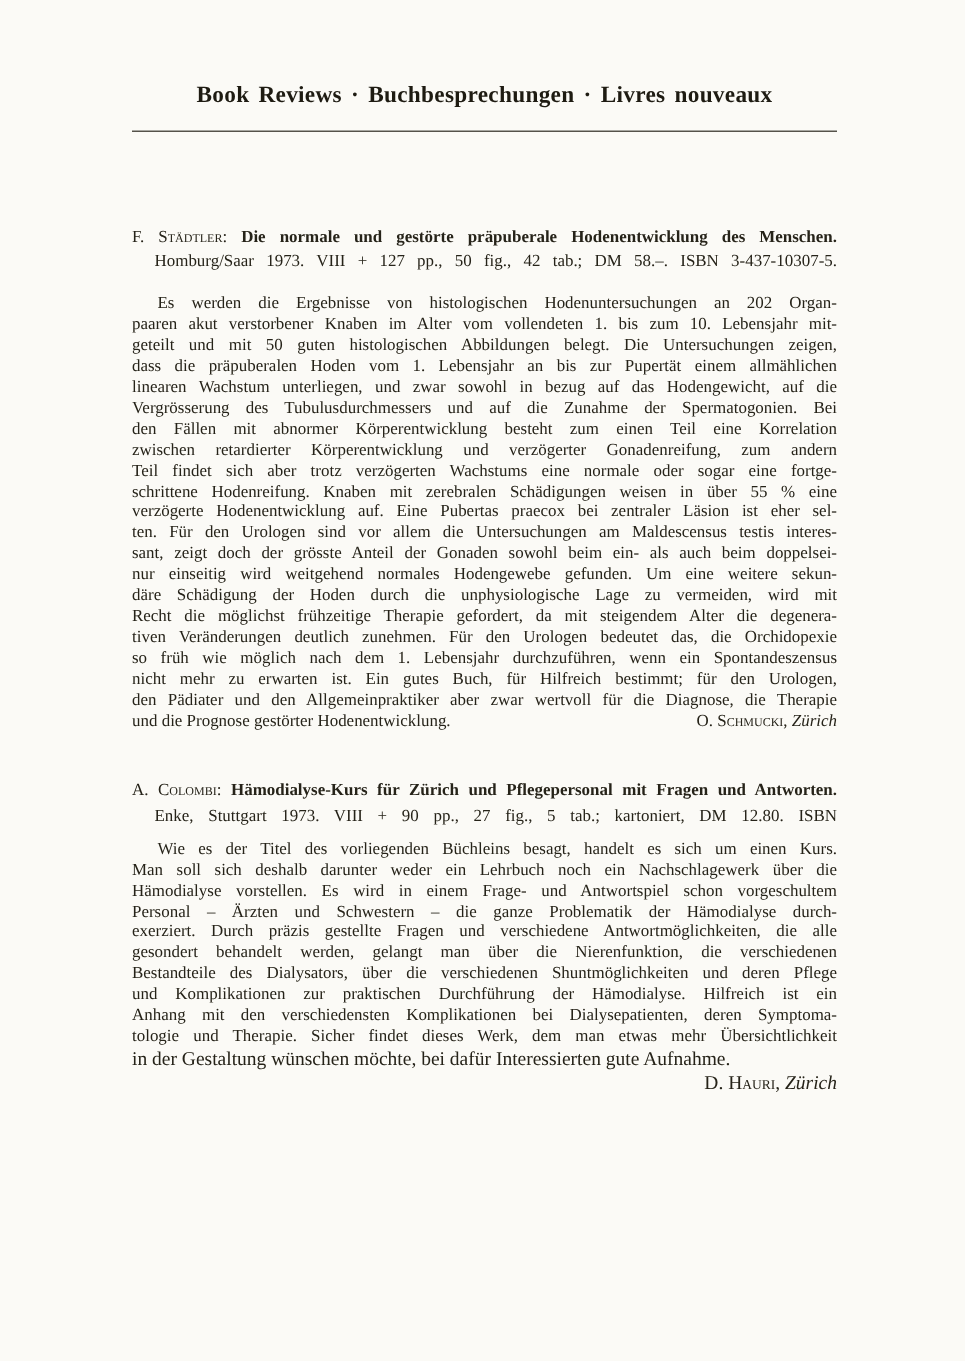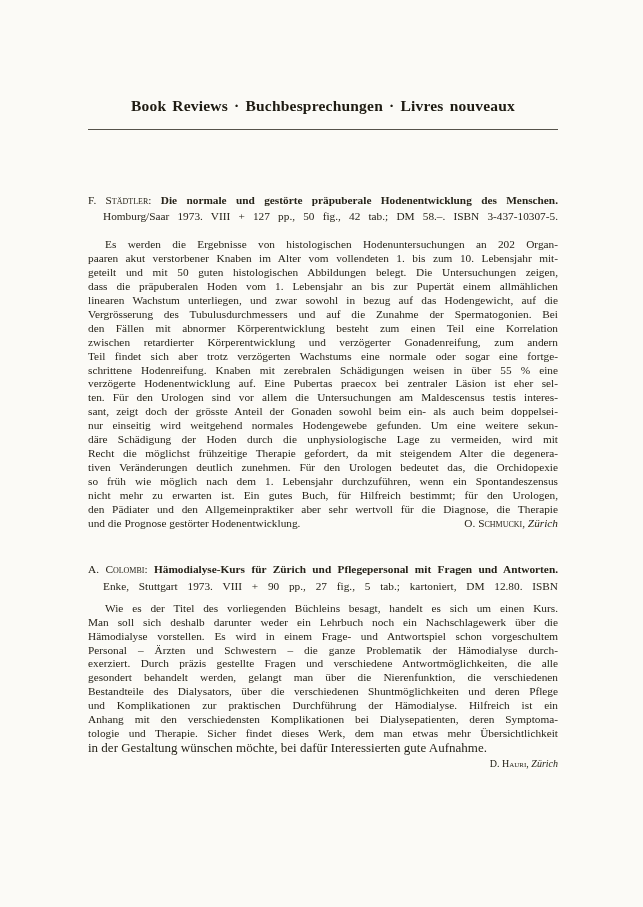--- a/index.html
+++ b/index.html
@@ -13,21 +13,21 @@
     height: 907px;
     box-sizing: border-box;
     padding: 0 85px 0 88px;
     background: #fbfaf6;
     color: #262319;
     font-family: "Liberation Serif", "DejaVu Serif", serif;
     overflow: hidden;
   }
   .page-header {
     margin: 0;
-    padding-top: 96px;
+    padding-top: 54px;
     text-align: center;
     font-size: 15.5px;
     line-height: 20px;
     font-weight: bold;
     letter-spacing: 0.2px;
     word-spacing: 2px;
     color: #1e1b12;
   }
   .rule {
     margin-top: 13px;
@@ -73,21 +73,21 @@
   }
   .closing-line {
     font-size: 13px;
     line-height: 13.9px;
     text-align: left;
   }
   .signature { white-space: nowrap; }
   .italic { font-style: italic; }
   .sig-row {
     margin-top: 2px;
-    font-size: 10px;
+    font-size: 13px;
     line-height: 13.9px;
     text-align: right;
   }
 </style>
 </head>
 <body>
 
 <div class="page">
 
   <h1 class="page-header">Book Reviews · Buchbesprechungen · Livres nouveaux</h1>
@@ -111,21 +111,21 @@
         <div class="bline">schrittene Hodenreifung. Knaben mit zerebralen Schädigungen weisen in über 55 % eine</div>
         <div class="bline">verzögerte Hodenentwicklung auf. Eine Pubertas praecox bei zentraler Läsion ist eher sel-</div>
         <div class="bline">ten. Für den Urologen sind vor allem die Untersuchungen am Maldescensus testis interes-</div>
         <div class="bline">sant, zeigt doch der grösste Anteil der Gonaden sowohl beim ein- als auch beim doppelsei-</div>
         <div class="bline">nur einseitig wird weitgehend normales Hodengewebe gefunden. Um eine weitere sekun-</div>
         <div class="bline">däre Schädigung der Hoden durch die unphysiologische Lage zu vermeiden, wird mit</div>
         <div class="bline">Recht die möglichst frühzeitige Therapie gefordert, da mit steigendem Alter die degenera-</div>
         <div class="bline">tiven Veränderungen deutlich zunehmen. Für den Urologen bedeutet das, die Orchidopexie</div>
         <div class="bline">so früh wie möglich nach dem 1. Lebensjahr durchzuführen, wenn ein Spontandeszensus</div>
         <div class="bline">nicht mehr zu erwarten ist. Ein gutes Buch, für Hilfreich bestimmt; für den Urologen,</div>
-        <div class="bline">den Pädiater und den Allgemeinpraktiker aber sehr wertvoll für die Diagnose, die Therapie</div>
+        <div class="bline">den Pädiater und den Allgemeinpraktiker aber zwar wertvoll für die Diagnose, die Therapie</div>
       </div>
     <div class="closing-row">
       <span class="closing-text">und die Prognose gestörter Hodenentwicklung.</span>
       <span class="signature"><span>O.</span> <span class="smallcaps">Schmucki,</span> <span class="italic">Zürich</span></span>
     </div>
   </section>
 
   <section class="review review-2">
     <div class="review-heading">
       <div class="heading-line"><span class="smallcaps">A. Colombi:</span> <span class="book-title">Hämodialyse-Kurs für Zürich und Pflegepersonal mit Fragen und Antworten.</span></div>

